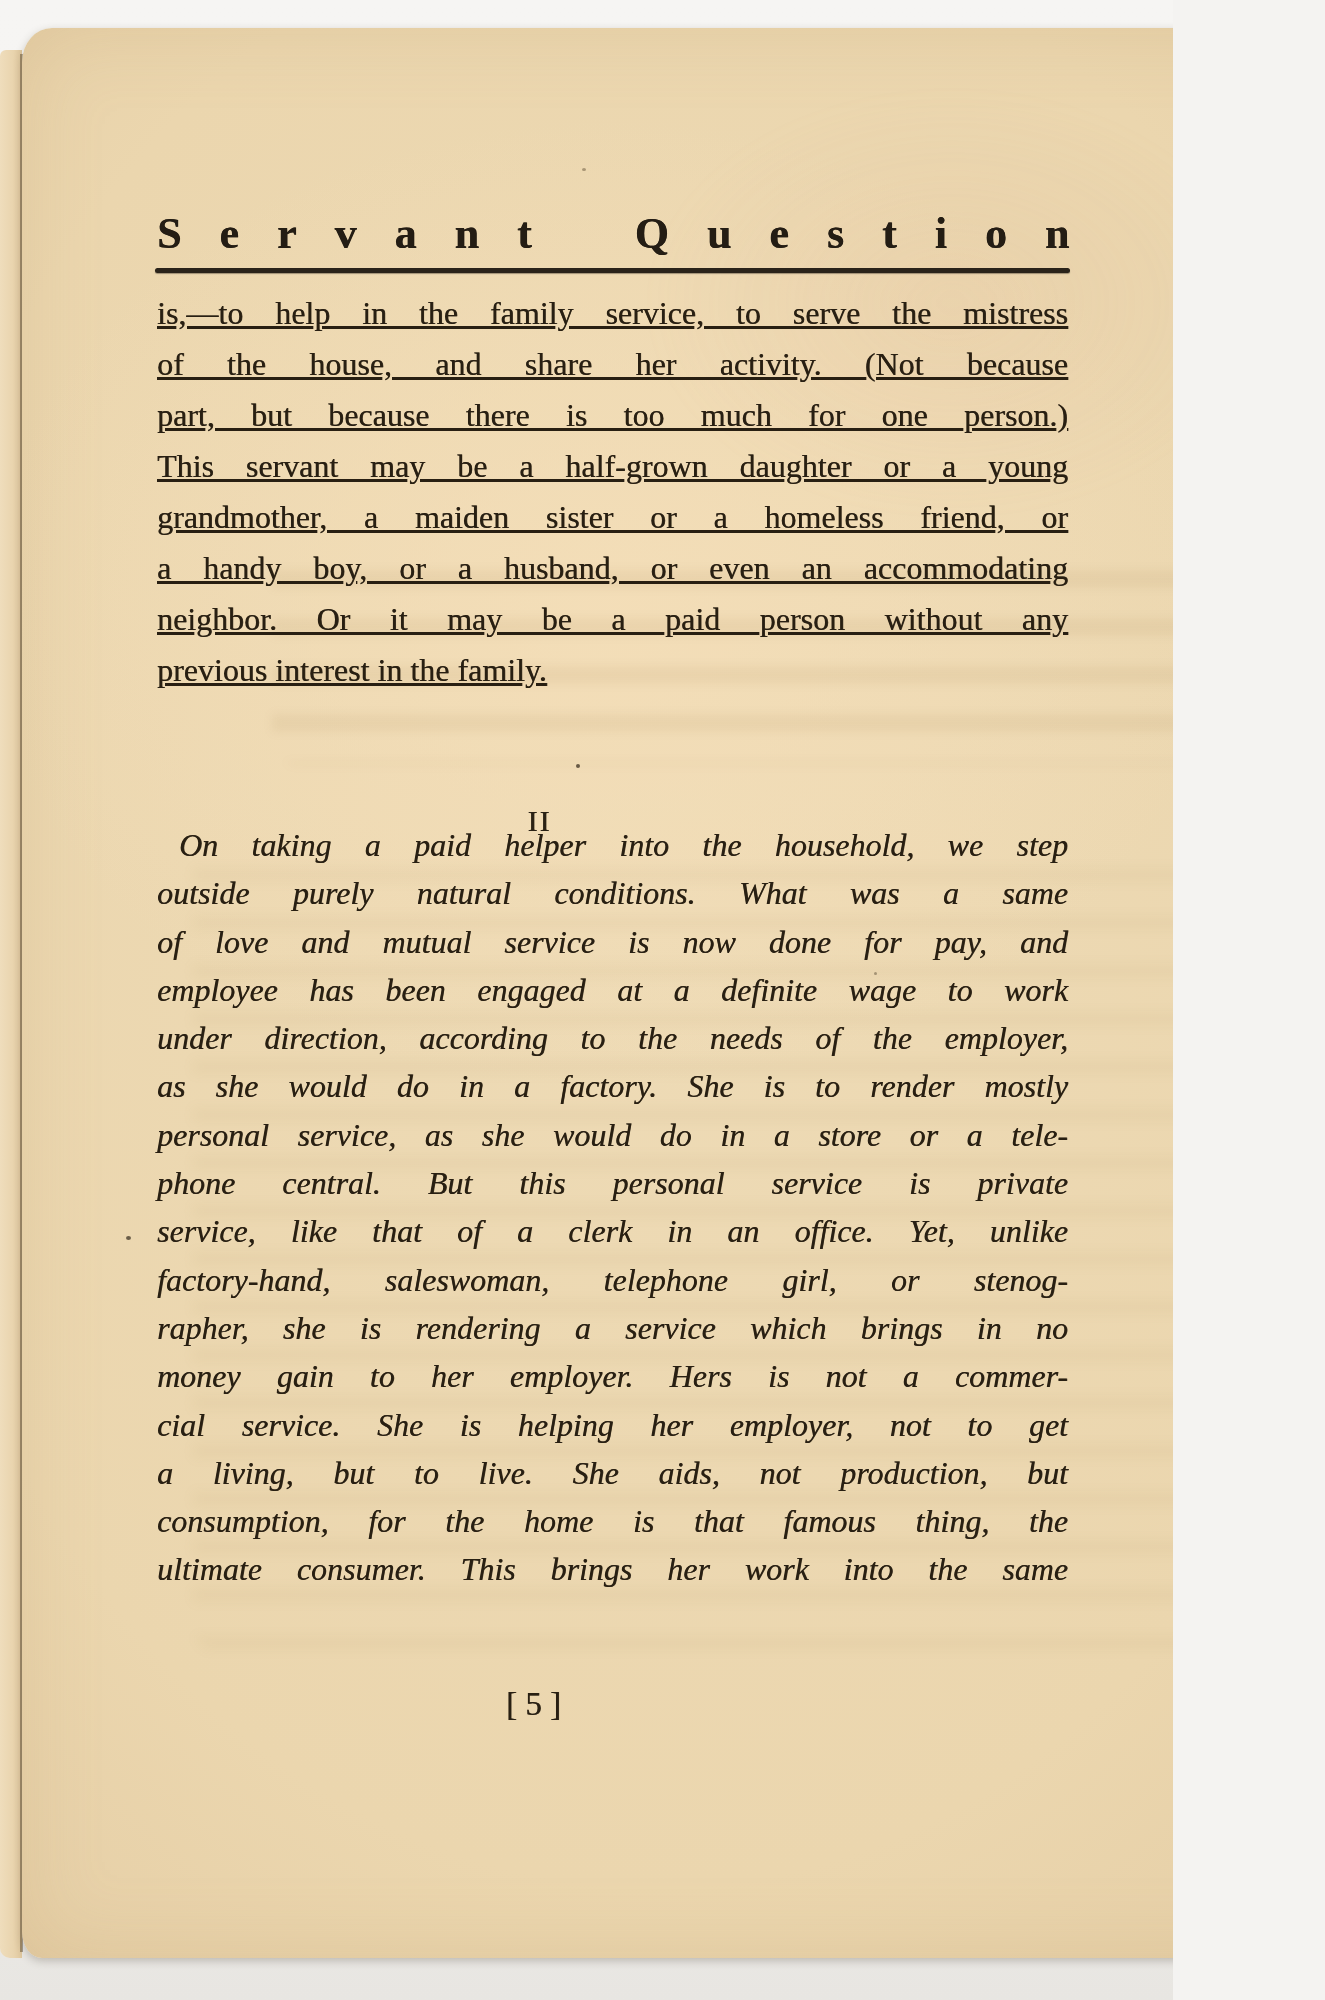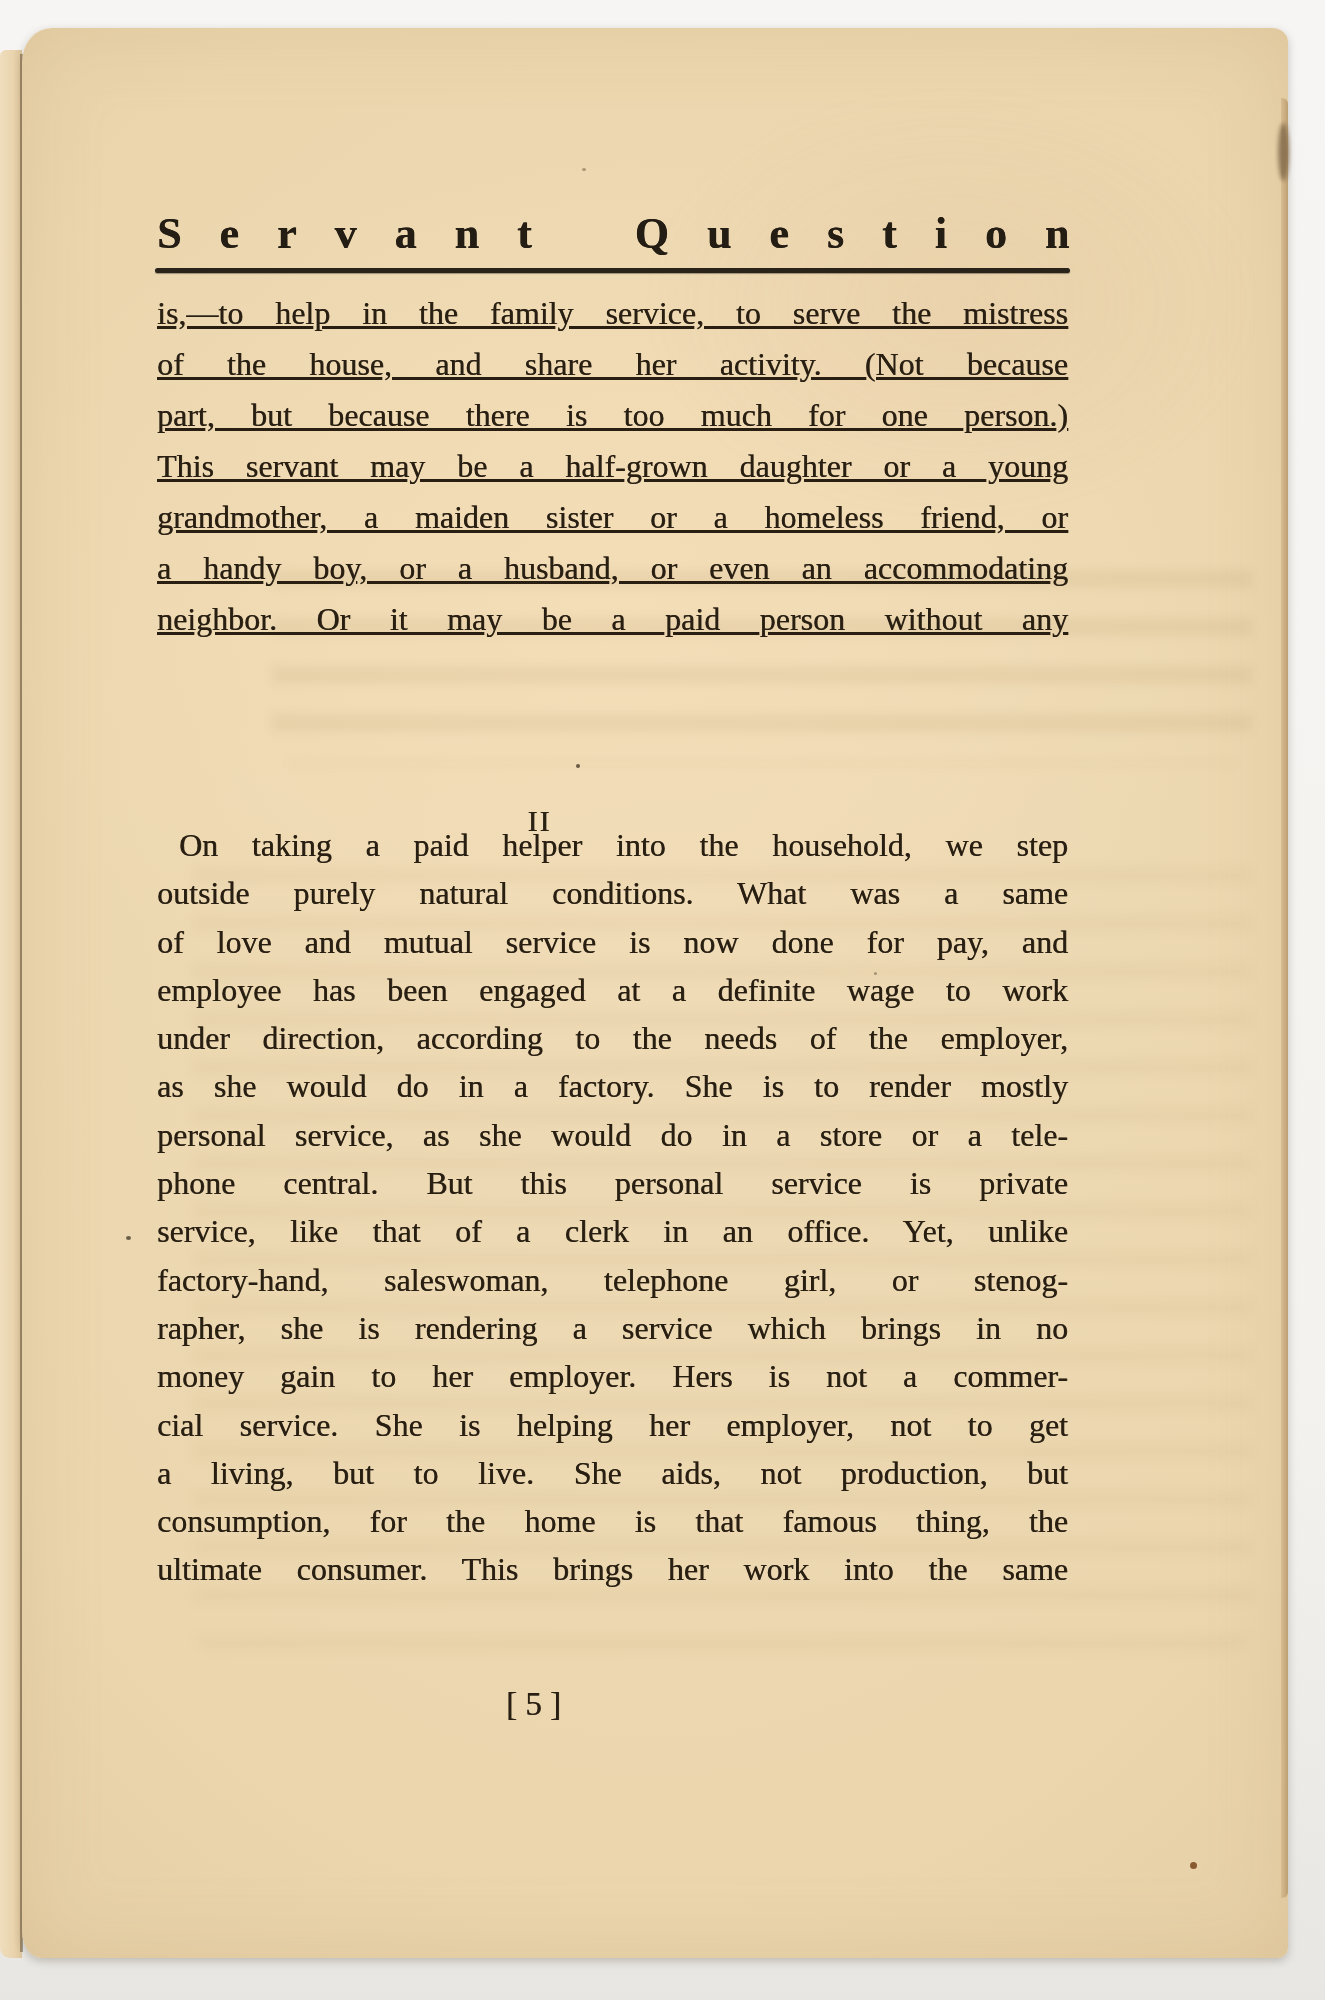--- a/index.html
+++ b/index.html
@@ -3,21 +3,21 @@
 <meta charset="utf-8">
 <style>
   html,body{margin:0;padding:0;}
   body{
     width:1325px;height:2000px;
     font-family:"Liberation Serif", serif;
     background:#f4f3f1;
     overflow:hidden;
   }
   .photo{
-    position:relative;width:1325px;height:2000px;
+    position:relative;width:1173px;height:2000px;
     background:linear-gradient(180deg,#f6f5f3 0%,#f3f2ef 70%,#e8e6e2 100%);
     overflow:hidden;
   }
   
   .adjacent-page{
     position:absolute;left:0;top:50px;width:22px;height:1908px;
     background:linear-gradient(90deg,#efddbc 0%,#e9d4ae 60%,#dfc79e 100%);
     border-radius:6px 0 0 10px;
   }
   .crease{
@@ -85,21 +85,21 @@
   }
 
   
   .para{
     position:absolute;left:135px;width:911px;
     color:#281f12;font-size:32px;
     text-shadow:0.4px 0 0 rgba(40,31,18,0.85);
   }
   .para1{top:260px;}
   .para1 .line{line-height:51px;text-decoration:underline;}
-  .para2{top:793px;}
+  .para2{top:793px;font-style:italic;}
   .para2 .line{line-height:48.3px;}
   .line{
     text-align:justify;
     -moz-text-align-last:justify;
     text-align-last:justify;
   }
   .line.flush-left{text-align-last:left;}
   .line.indent{text-indent:22px;}
 
   .section-heading{
@@ -134,20 +134,21 @@
     <div class="head-rule"></div>
 
     <div class="para para1">
       <div class="line">is,—to help in the family service, to serve the mistress</div>
       <div class="line">of the house, and share her activity.  (Not because</div>
       <div class="line">part, but because there is too much for one person.)</div>
       <div class="line">This servant may be a half-grown daughter or a young</div>
       <div class="line">grandmother, a maiden sister or a homeless friend, or</div>
       <div class="line">a handy boy, or a husband, or even an accommodating</div>
       <div class="line">neighbor.  Or it may be a paid person without any</div>
+      <div class="line flush-left">previous interest in the family.</div>
     </div>
 
     <div class="section-heading">II</div>
 
     <div class="para para2">
       <div class="line indent">On taking a paid helper into the household, we step</div>
       <div class="line">outside purely natural conditions.  What was a same</div>
       <div class="line">of love and mutual service is now done for pay, and</div>
       <div class="line">employee has been engaged at a definite wage to work</div>
       <div class="line">under direction, according to the needs of the employer,</div>

